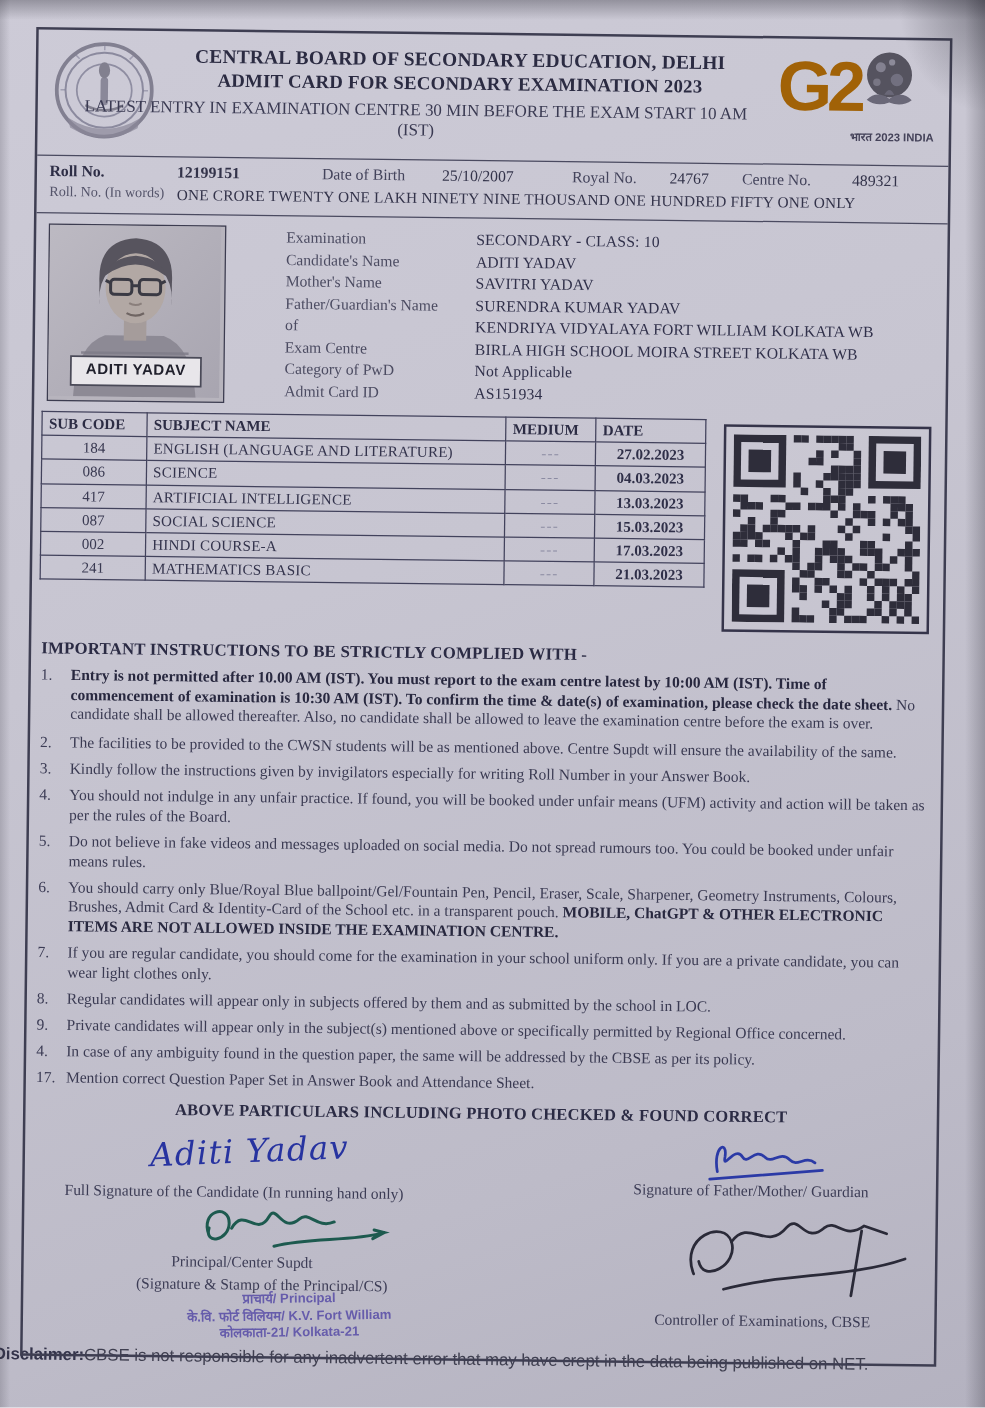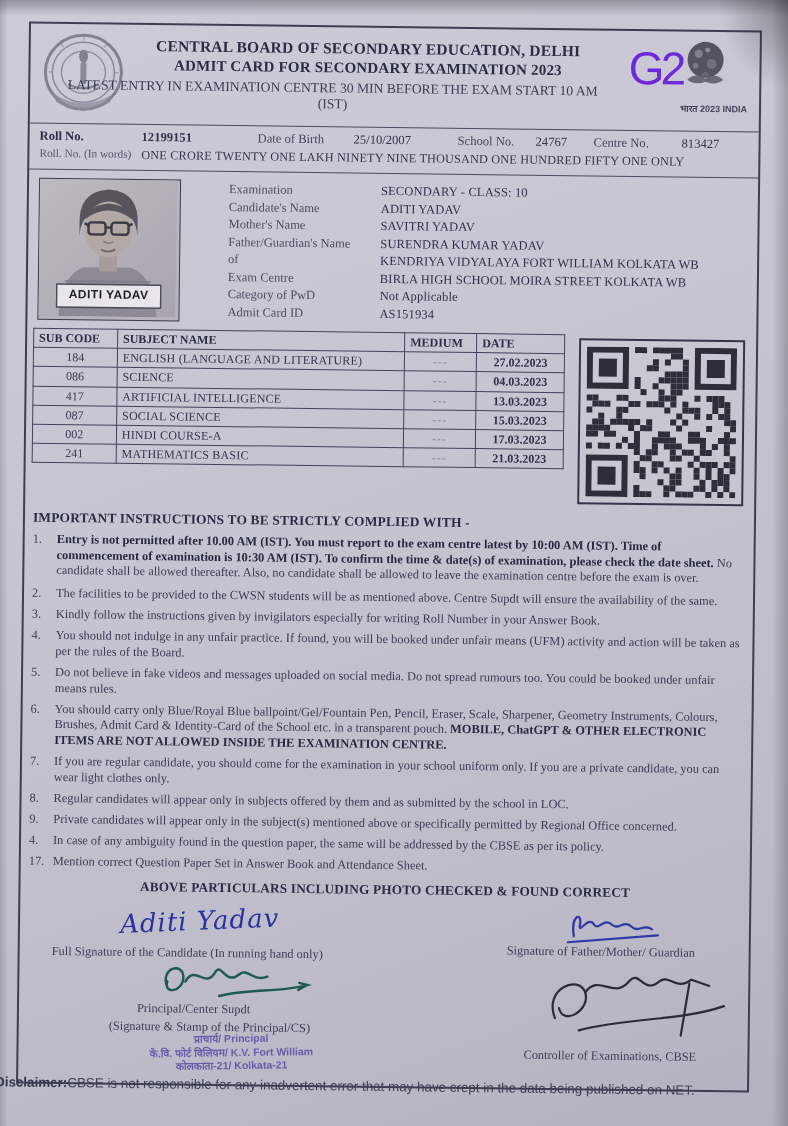--- a/index.html
+++ b/index.html
@@ -26,22 +26,22 @@
 
   
   .hdr{display:flex;align-items:flex-start;padding:2px 6px 0 10px;}
   .seal{width:92px;flex:0 0 92px;padding-top:2px;}
   .hdr-titles{flex:1;text-align:center;padding-top:6px;}
   .t1{font-weight:bold;font-size:15.5px;letter-spacing:.2px;color:#2b2b42;}
   .t2{font-weight:bold;font-size:15px;letter-spacing:.2px;color:#2b2b42;margin-top:2px;}
   .t3{font-size:13.6px;color:#3a3a52;margin-top:4px;margin-left:-70px;}
   .g20{width:150px;flex:0 0 150px;text-align:center;padding-top:2px;}
   .g20-row{display:flex;align-items:center;justify-content:center;}
-  .g20-g2{font-family:"Liberation Sans",sans-serif;font-weight:normal;font-size:46px;line-height:44px;
-    color:#6d28d9;letter-spacing:-4px;}
+  .g20-g2{font-family:"Liberation Sans",sans-serif;font-weight:bold;font-size:56px;line-height:44px;
+    color:#a16207;letter-spacing:-4px;}
   .g20-cap{font-family:"Liberation Sans",sans-serif;font-size:9px;font-weight:bold;color:#45435a;margin-top:4px;text-align:right;padding-right:6px;}
 
   .rule{border-top:1.6px solid #4a4a60;margin:3px 0 0 0;}
 
   
   .roll{padding:5px 10px 4px 10px;font-size:12.6px;}
   .roll-line1{display:flex;}
   .roll-line1 .lbl{font-weight:bold;color:#2e2e46;}
   .rl-roll{width:102px;}
   .rl-rollv{width:116px;font-weight:bold;}
@@ -156,24 +156,24 @@
     </div>
 
     <div class="rule"></div>
 
     <div class="roll">
       <div class="roll-line1">
         <span class="lbl rl-roll">Roll No.</span>
         <span class="rl-rollv">12199151</span>
         <span class="rl-dob">Date of Birth</span>
         <span class="rl-dobv">25/10/2007</span>
-        <span class="rl-sch">School No.</span>
+        <span class="rl-sch">Royal No.</span>
         <span class="rl-schv">24767</span>
         <span class="rl-cen">Centre No.</span>
-        <span>813427</span>
+        <span>489321</span>
       </div>
       <div class="roll-line2">
         <span class="rl-words">Roll. No. (In words)</span>
         <span class="rl-wordsv">ONE CRORE TWENTY ONE LAKH NINETY NINE THOUSAND ONE HUNDRED FIFTY ONE ONLY</span>
       </div>
     </div>
 
     <div class="rule"></div>
 
     <div class="cand">

